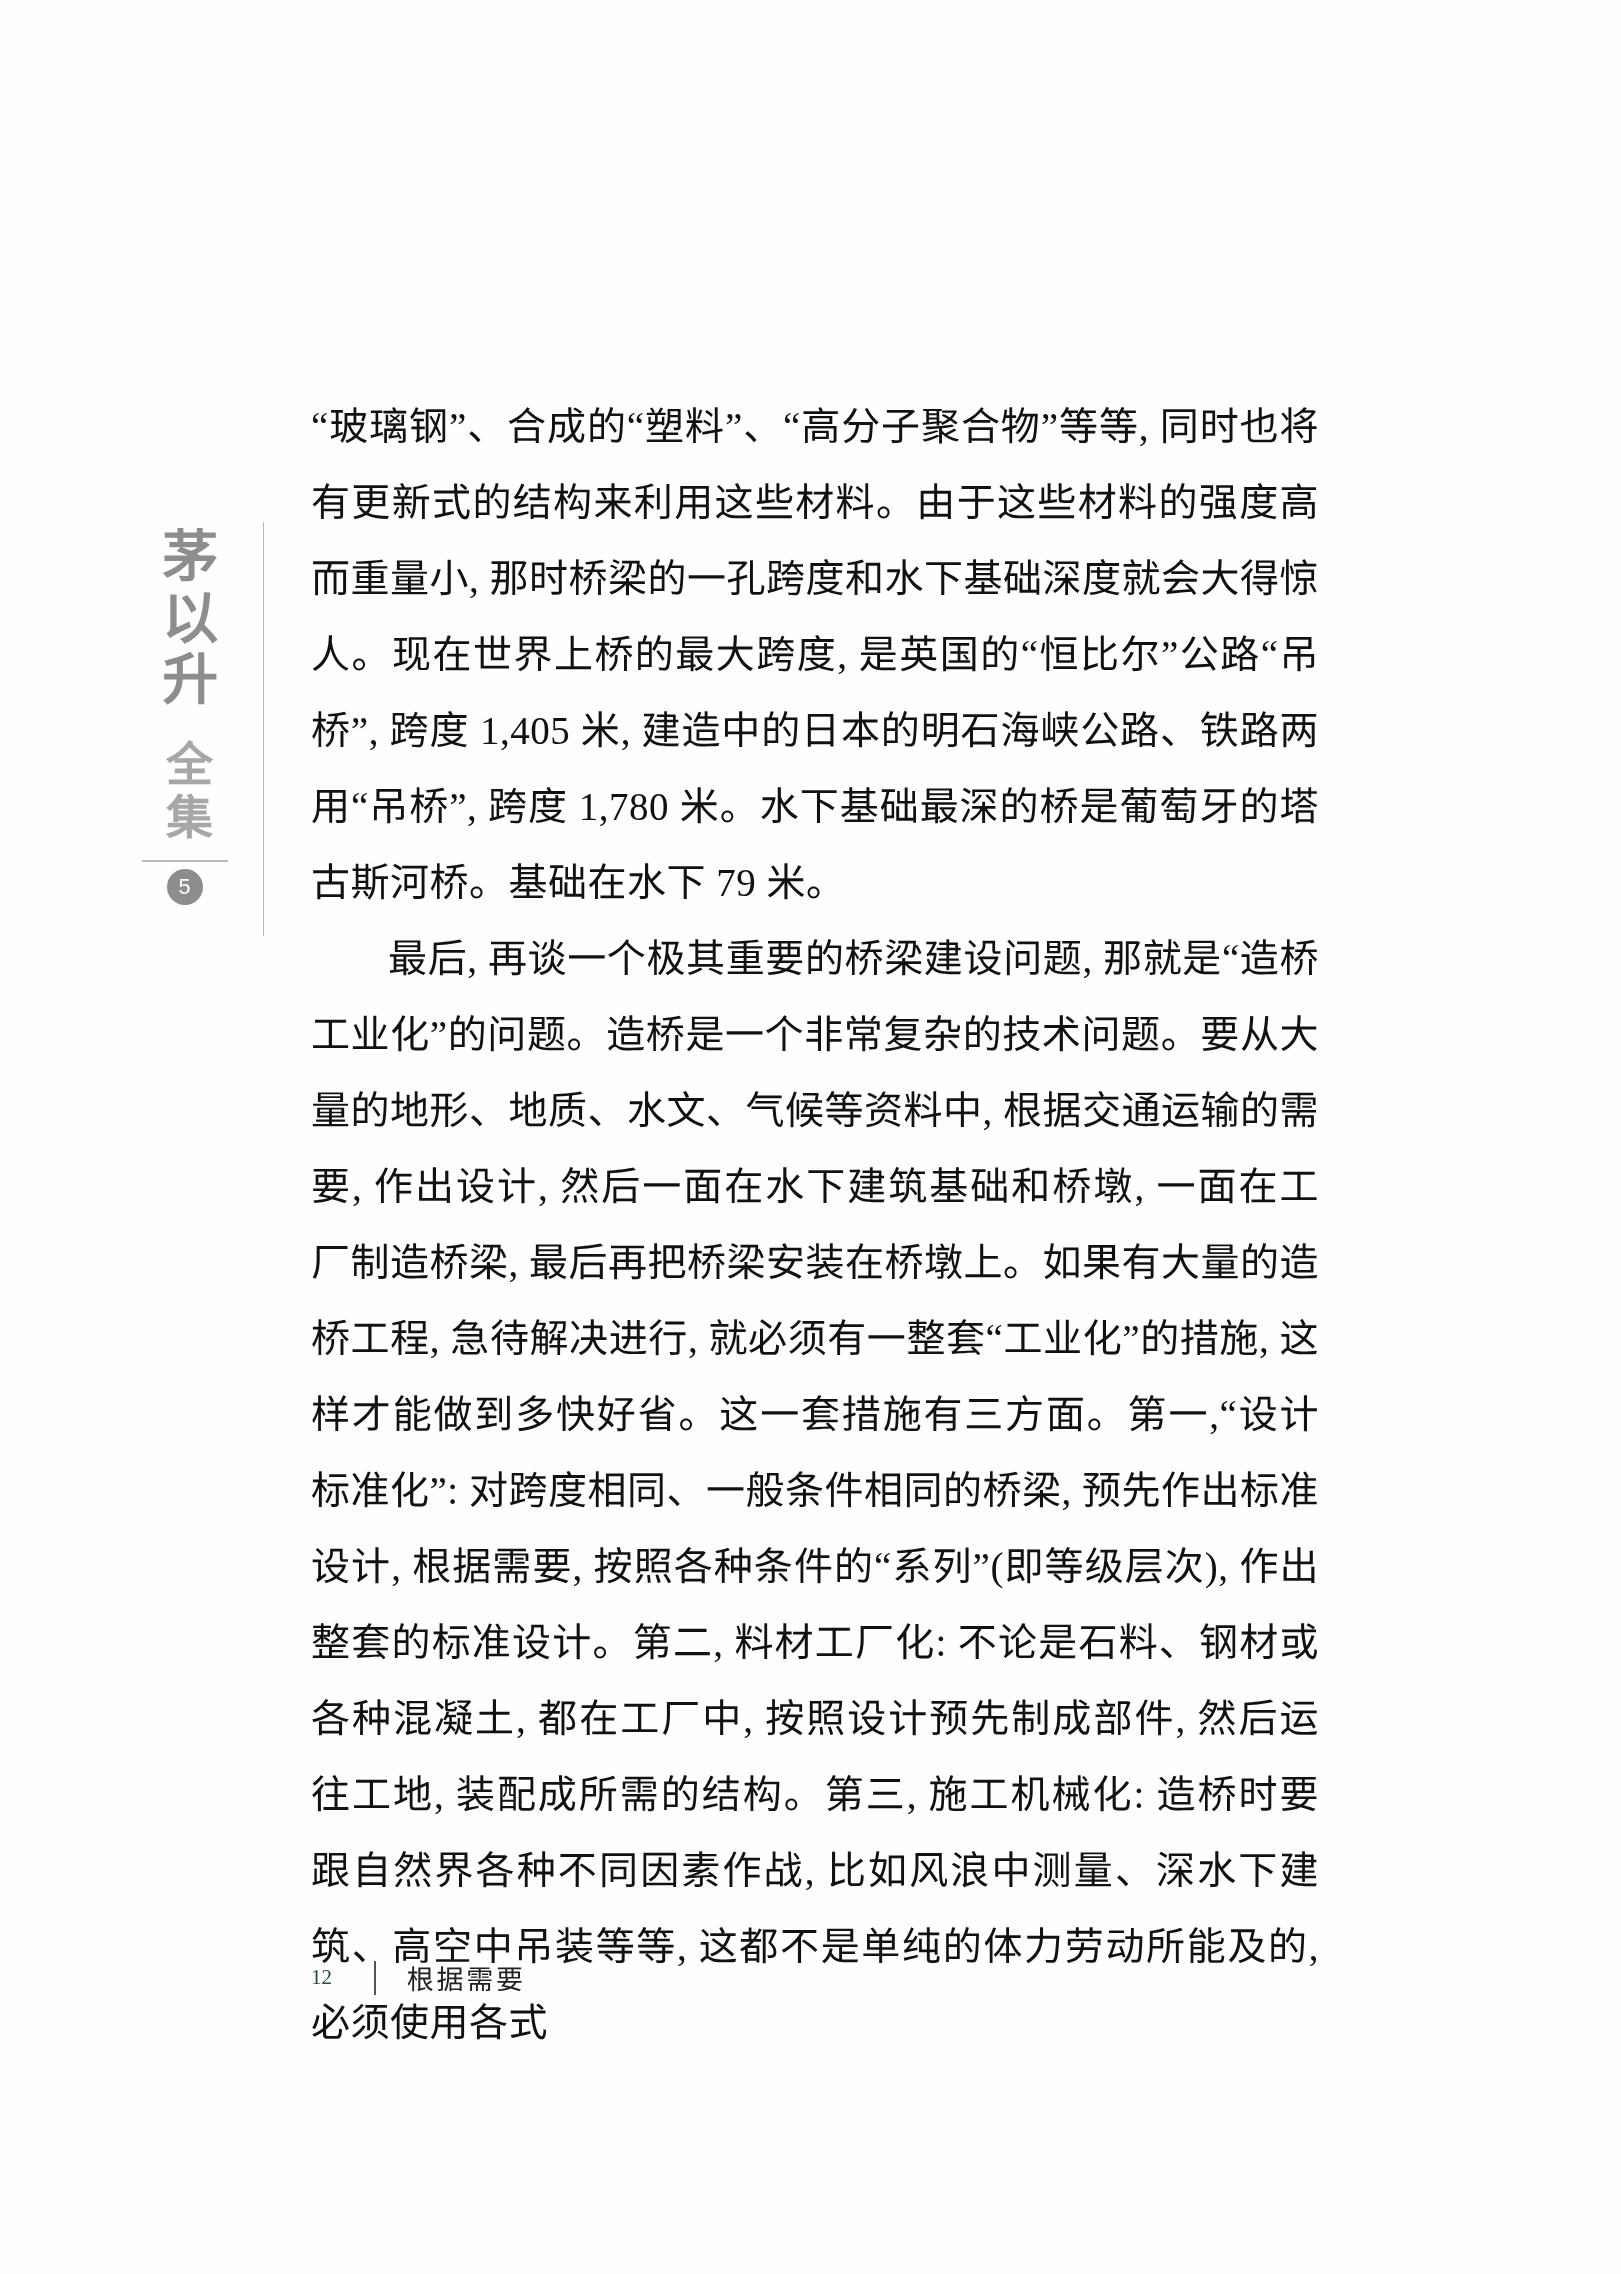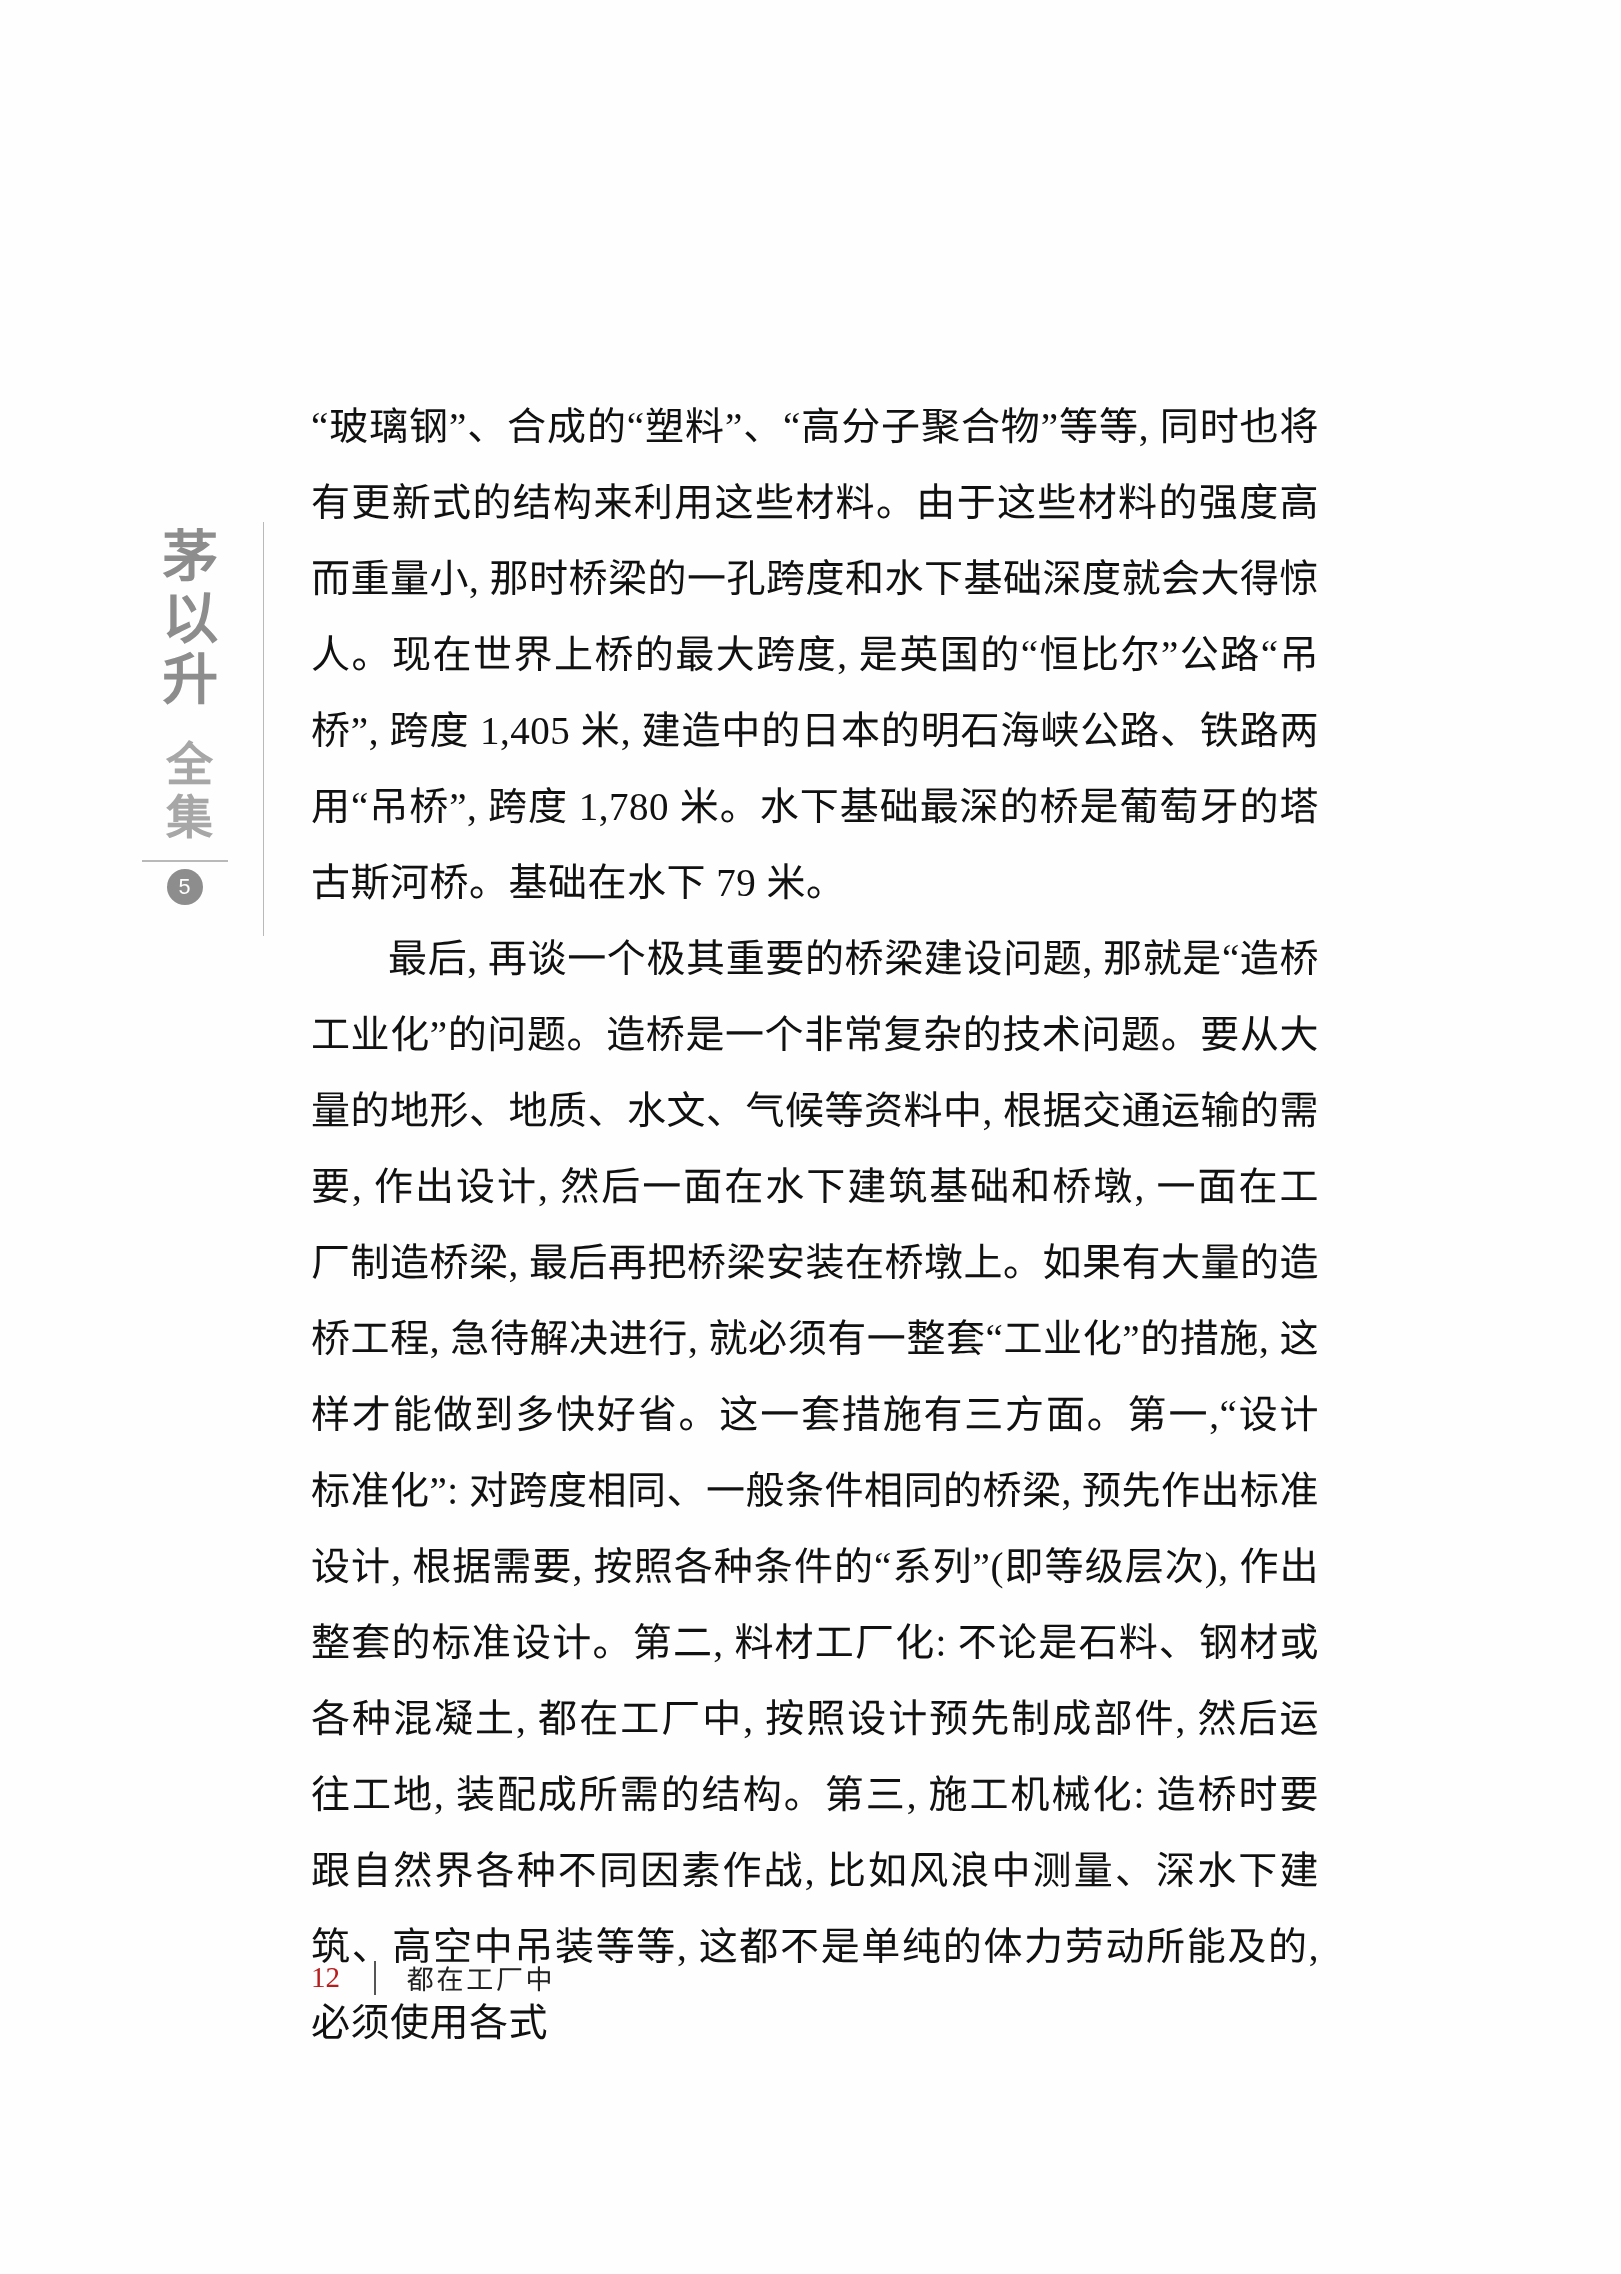--- a/index.html
+++ b/index.html
@@ -105,22 +105,22 @@
   .footer {
     position: absolute;
     left: 311px;
     top: 1958px;
     width: 1008px;
     display: flex;
     align-items: center;
     font-family: "Liberation Serif", "DejaVu Serif", serif;
   }
   .footer .pagenum {
-    font-size: 29px;
-    color: #b91c1c;
+    font-size: 21px;
+    color: #14532d;
     min-width: 47px;
   }
   .footer .sep {
     width: 1.8px;
     height: 34px;
     background: #555;
     margin: 0 31px 0 16px;
   }
   .footer .runhead {
     font-size: 27px;
@@ -141,17 +141,17 @@
   </div>
 
   <div class="content">
     <p>“玻璃钢”、合成的“塑料”、“高分子聚合物”等等, 同时也将有更新式的结构来利用这些材料。由于这些材料的强度高而重量小, 那时桥梁的一孔跨度和水下基础深度就会大得惊人。现在世界上桥的最大跨度, 是英国的“恒比尔”公路“吊桥”, 跨度 1,405 米, 建造中的日本的明石海峡公路、铁路两用“吊桥”, 跨度 1,780 米。水下基础最深的桥是葡萄牙的塔古斯河桥。基础在水下 79 米。</p>
     <p class="indent">最后, 再谈一个极其重要的桥梁建设问题, 那就是“造桥工业化”的问题。造桥是一个非常复杂的技术问题。要从大量的地形、地质、水文、气候等资料中, 根据交通运输的需要, 作出设计, 然后一面在水下建筑基础和桥墩, 一面在工厂制造桥梁, 最后再把桥梁安装在桥墩上。如果有大量的造桥工程, 急待解决进行, 就必须有一整套“工业化”的措施, 这样才能做到多快好省。这一套措施有三方面。第一,“设计标准化”: 对跨度相同、一般条件相同的桥梁, 预先作出标准设计, 根据需要, 按照各种条件的“系列”(即等级层次), 作出整套的标准设计。第二, 料材工厂化: 不论是石料、钢材或各种混凝土, 都在工厂中, 按照设计预先制成部件, 然后运往工地, 装配成所需的结构。第三, 施工机械化: 造桥时要跟自然界各种不同因素作战, 比如风浪中测量、深水下建筑、高空中吊装等等, 这都不是单纯的体力劳动所能及的, 必须使用各式</p>
   </div>
 
   <div class="footer">
     <span class="pagenum">12</span>
     <span class="sep"></span>
-    <span class="runhead">都在工厂中</span>
+    <span class="runhead">根据需要</span>
   </div>
 
 </div>
 
 
 </body></html>

